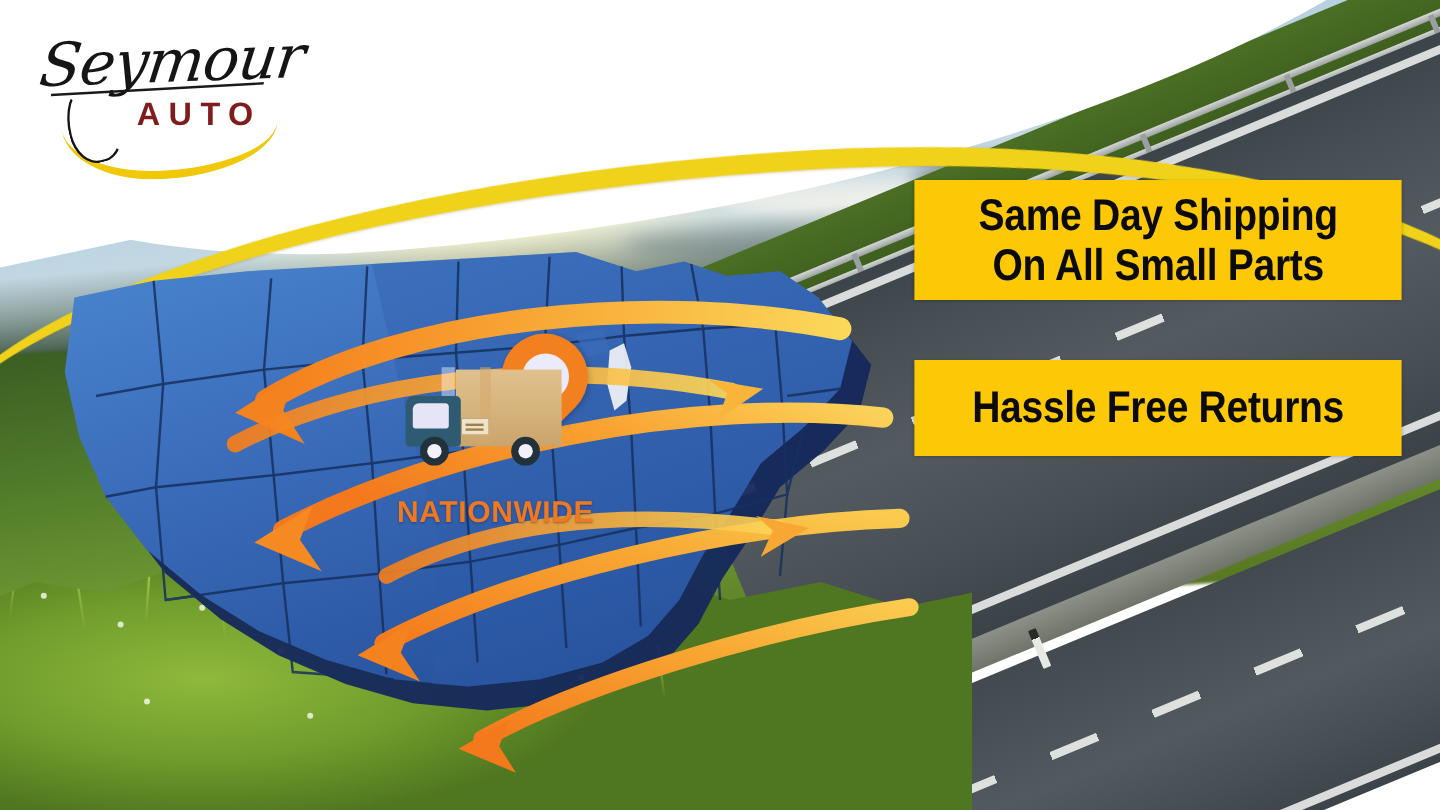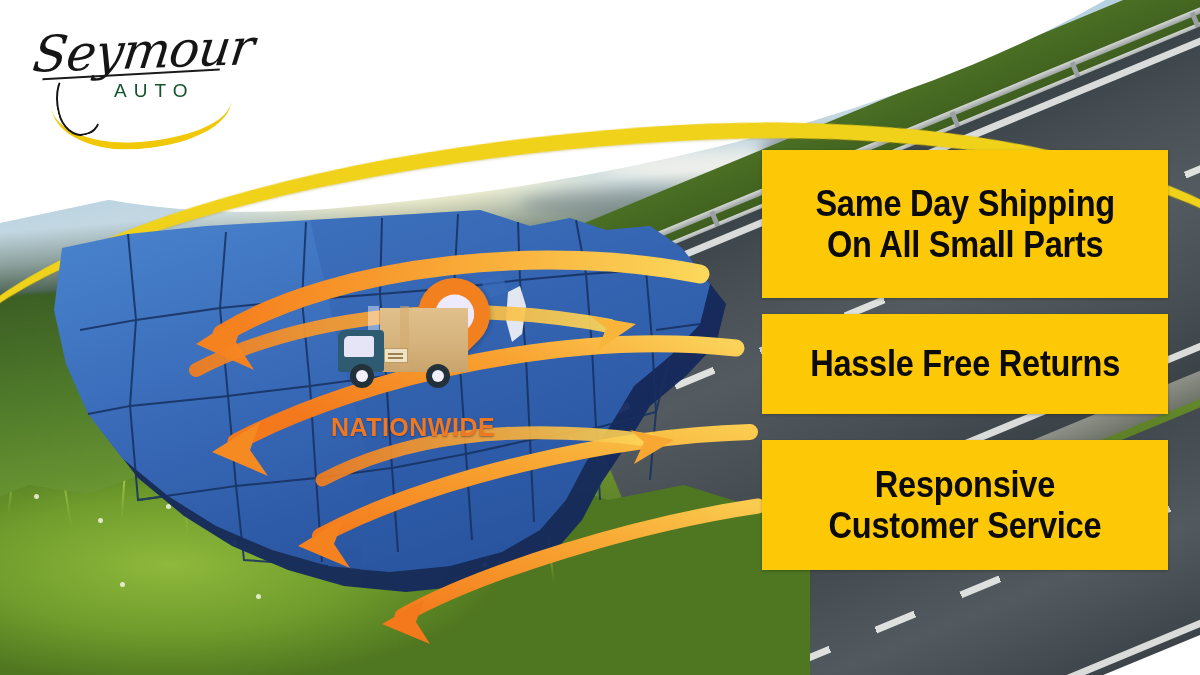--- a/index.html
+++ b/index.html
@@ -222,23 +222,23 @@
     position: absolute;
     left: 12px; bottom: 6px;
     width: 176px; height: 1.5px;
     background: #1a1a1a;
     transform: rotate(-1.2deg);
   }
   .logo-auto {
     position: absolute;
     left: 86px; top: 62px;
     font-family: "Liberation Sans", sans-serif;
-    font-size: 19px;
-    font-weight: 400;
-    color: #14532d;
+    font-size: 27px;
+    font-weight: 700;
+    color: #7f1d1d;
     letter-spacing: 7px;
   }
   .logo-swoosh {
     position: absolute;
     left: 24px; top: 82px;
     width: 180px; height: 42px;
     border-bottom: 7px solid #f0c808;
     border-radius: 0 0 60% 46% / 0 0 100% 100%;
     transform: rotate(-2deg);
   }
@@ -374,22 +374,22 @@
     color: #0b0b0b;
     font-family: "Liberation Sans Narrow", "Liberation Sans", sans-serif;
     font-weight: 700;
     font-size: 37px;
     line-height: 1.12;
     text-align: center;
     letter-spacing: -0.3px;
     transform: scaleX(0.88);
     white-space: pre-line;
   }
-  #feature-0 { left: 762px; top: 150px;  width: 406px; height: 148px; }
-  #feature-1 { left: 762px; top: 314px;  width: 406px; height: 100px;  }
+  #feature-0 { left: 762px; top: 150px;  width: 406px; height: 100px; }
+  #feature-1 { left: 762px; top: 300px;  width: 406px; height: 80px;  }
   #feature-2 { left: 762px; top: 440px;  width: 406px; height: 130px; }
 </style>
 </head>
 <body>
 
 <div id="banner">
 
   <div class="photo-layer">
 
     <div class="sky"></div>
@@ -616,18 +616,14 @@
     </div>
   </div>
 
   <div class="feature" id="feature-0">
     <span class="feature-text">Same Day Shipping
 On All Small Parts</span>
   </div>
   <div class="feature" id="feature-1">
     <span class="feature-text">Hassle Free Returns</span>
   </div>
-  <div class="feature" id="feature-2">
-    <span class="feature-text">Responsive
-Customer Service</span>
-  </div>
 
 </div>
 
 </body></html>

